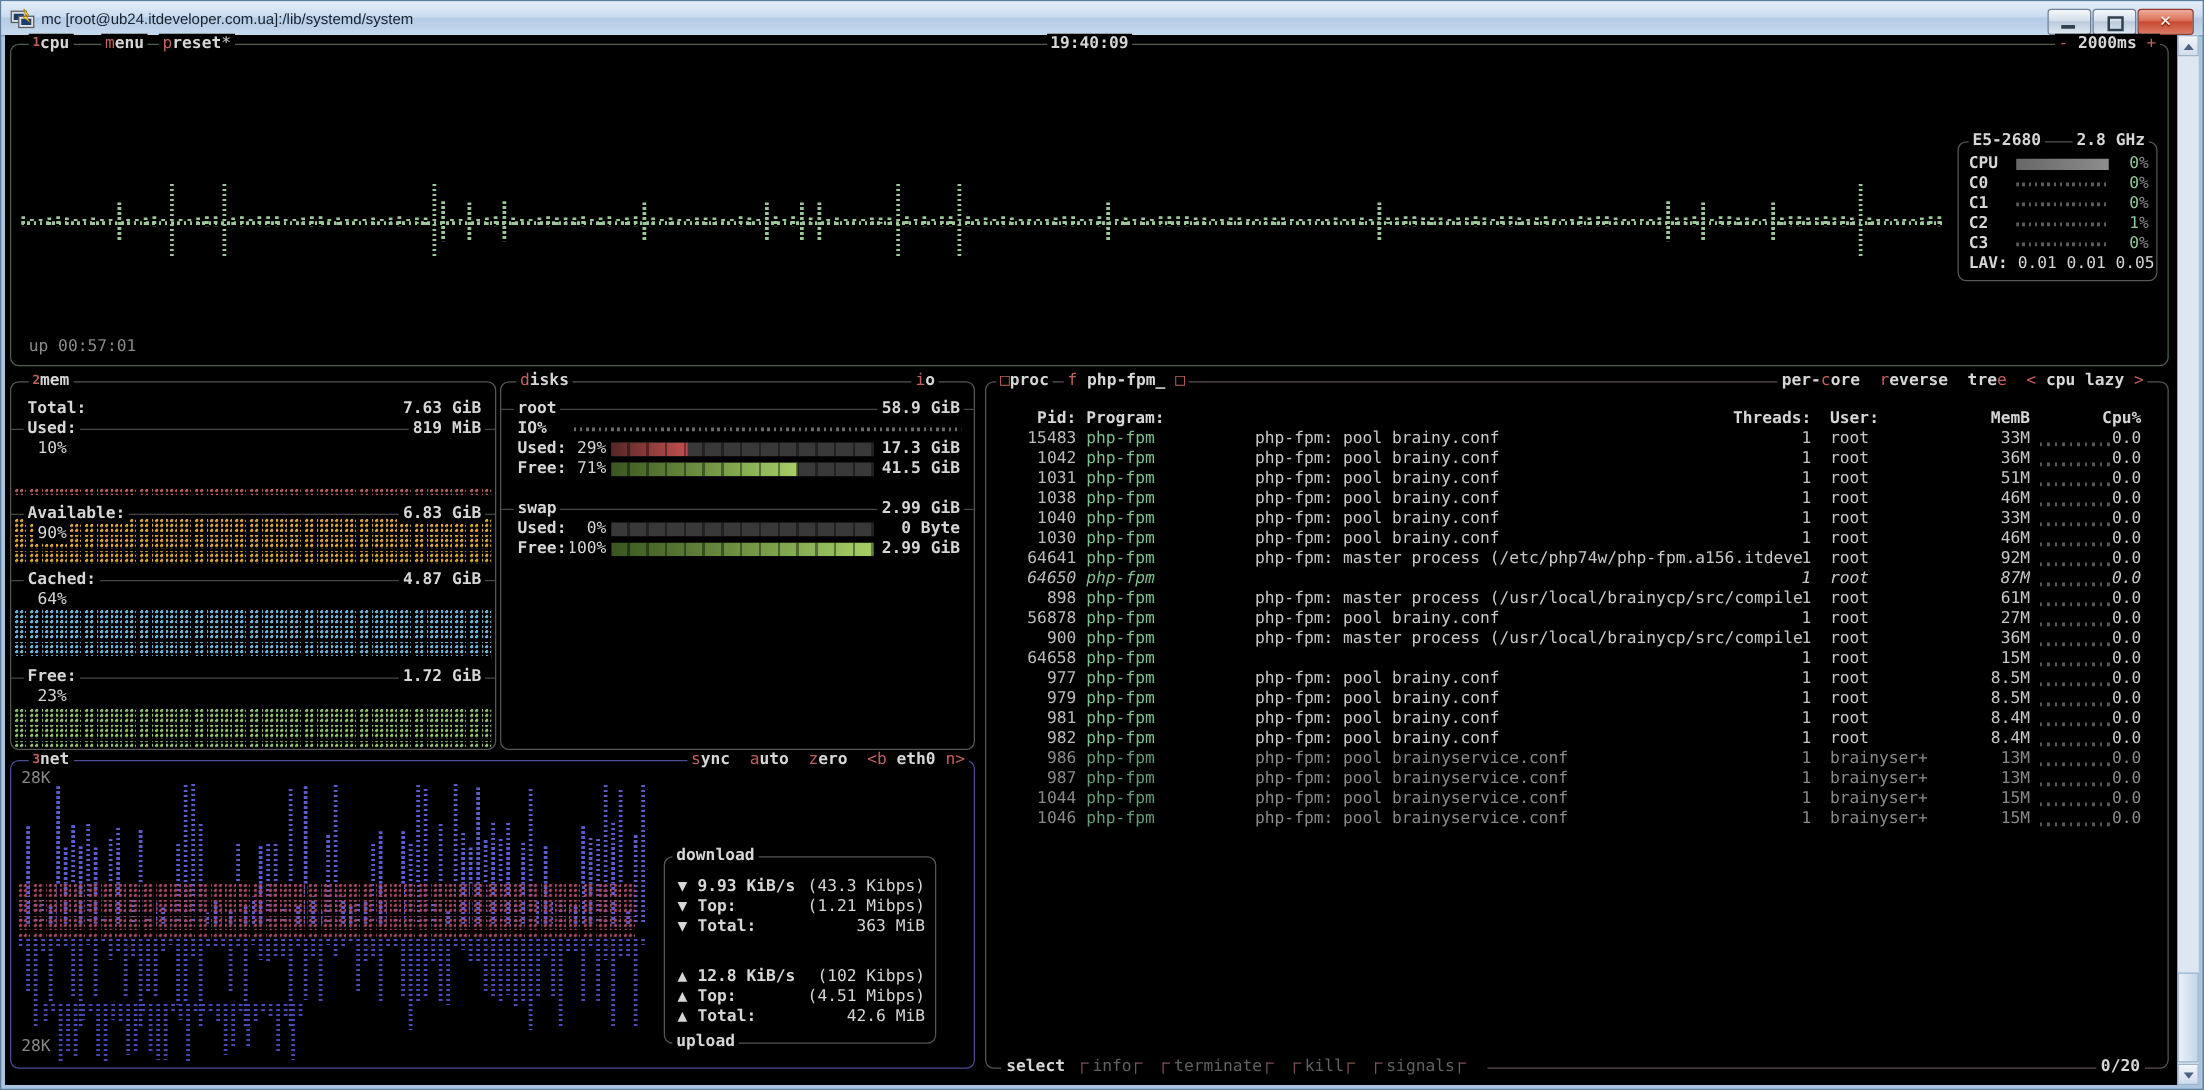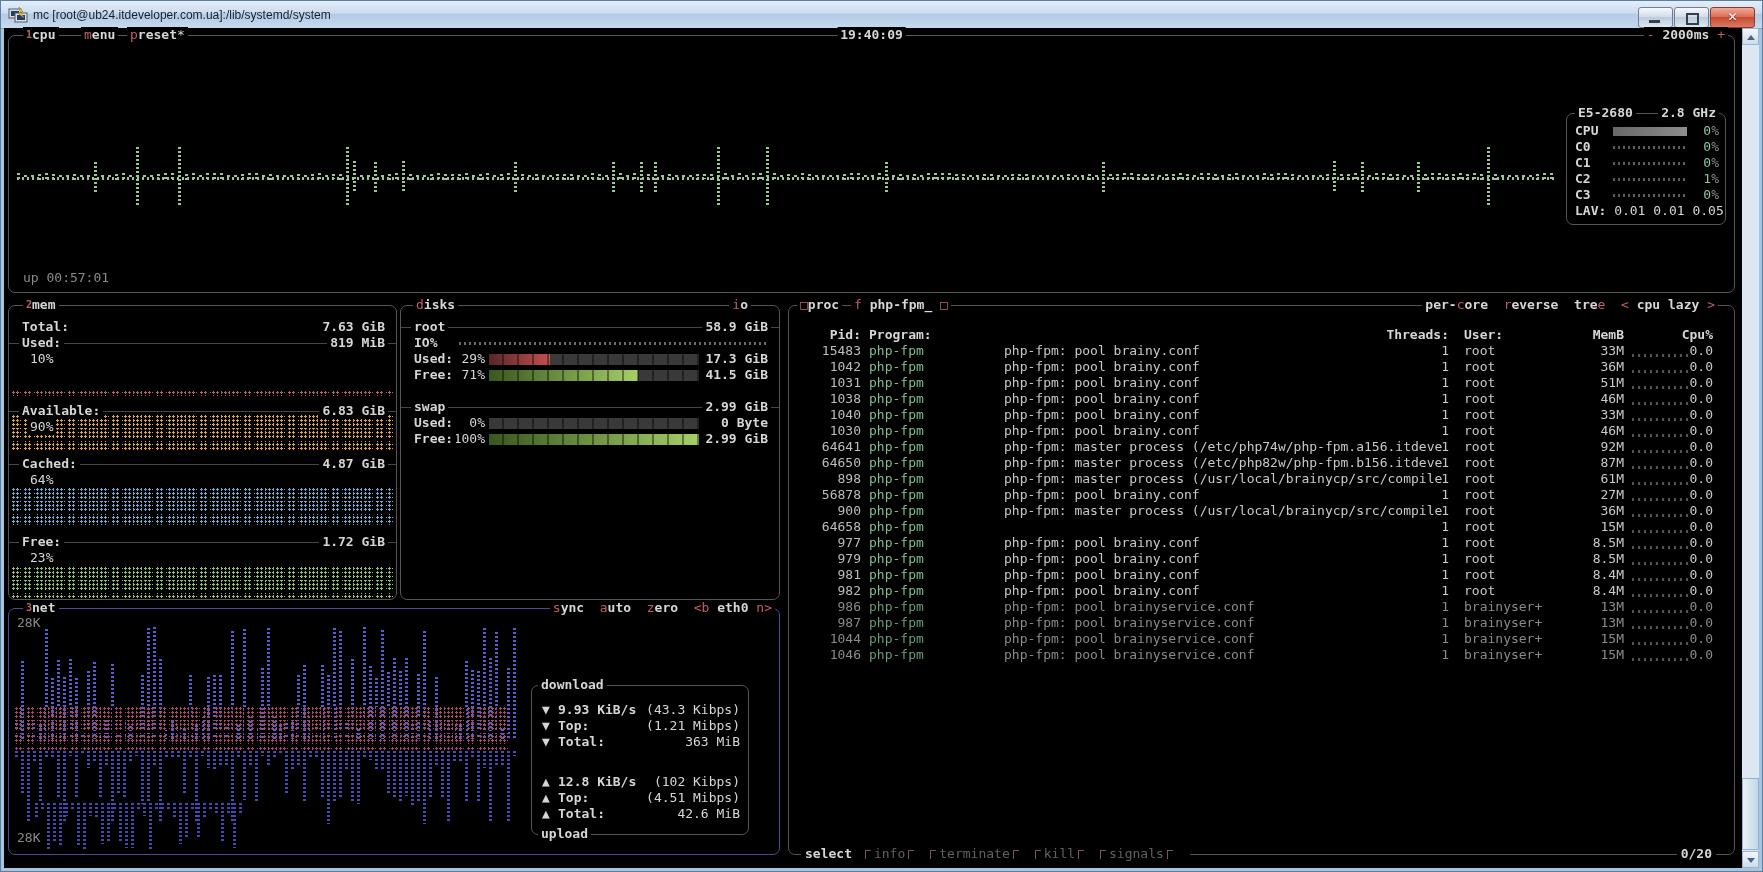--- a/index.html
+++ b/index.html
@@ -719,24 +719,23 @@
           <div class="prow" style="top: 133px;">
             <span class="pc c-pid" style="color: rgb(189, 189, 189);">64641</span>
             <span class="pc c-prog" style="color: rgb(127, 191, 143);">php-fpm</span>
             <span class="pc c-cmd">php-fpm: master process (/etc/php74w/php-fpm.a156.itdeve</span>
             <span class="pc c-thr">1</span>
             <span class="pc c-usr">root</span>
             <span class="pc c-mem">92M</span>
             <span class="pc c-gra"></span>
             <span class="pc c-cpu">0.0</span>
           </div>
-          <div class="prow" style="top: 149px;">
+          <div class="prow" style="top: 149px; font-style: italic;">
             <span class="pc c-pid" style="color: rgb(189, 189, 189);">64650</span>
             <span class="pc c-prog" style="color: rgb(127, 191, 143);">php-fpm</span>
-            <span class="pc c-cmd">php-fpm: master process (/etc/php82w/php-fpm.b156.itdeve</span>
             <span class="pc c-thr">1</span>
             <span class="pc c-usr">root</span>
             <span class="pc c-mem">87M</span>
             <span class="pc c-gra"></span>
             <span class="pc c-cpu">0.0</span>
           </div>
           <div class="prow" style="top: 165px;">
             <span class="pc c-pid" style="color: rgb(189, 189, 189);">898</span>
             <span class="pc c-prog" style="color: rgb(127, 191, 143);">php-fpm</span>
             <span class="pc c-cmd">php-fpm: master process (/usr/local/brainycp/src/compile</span>

